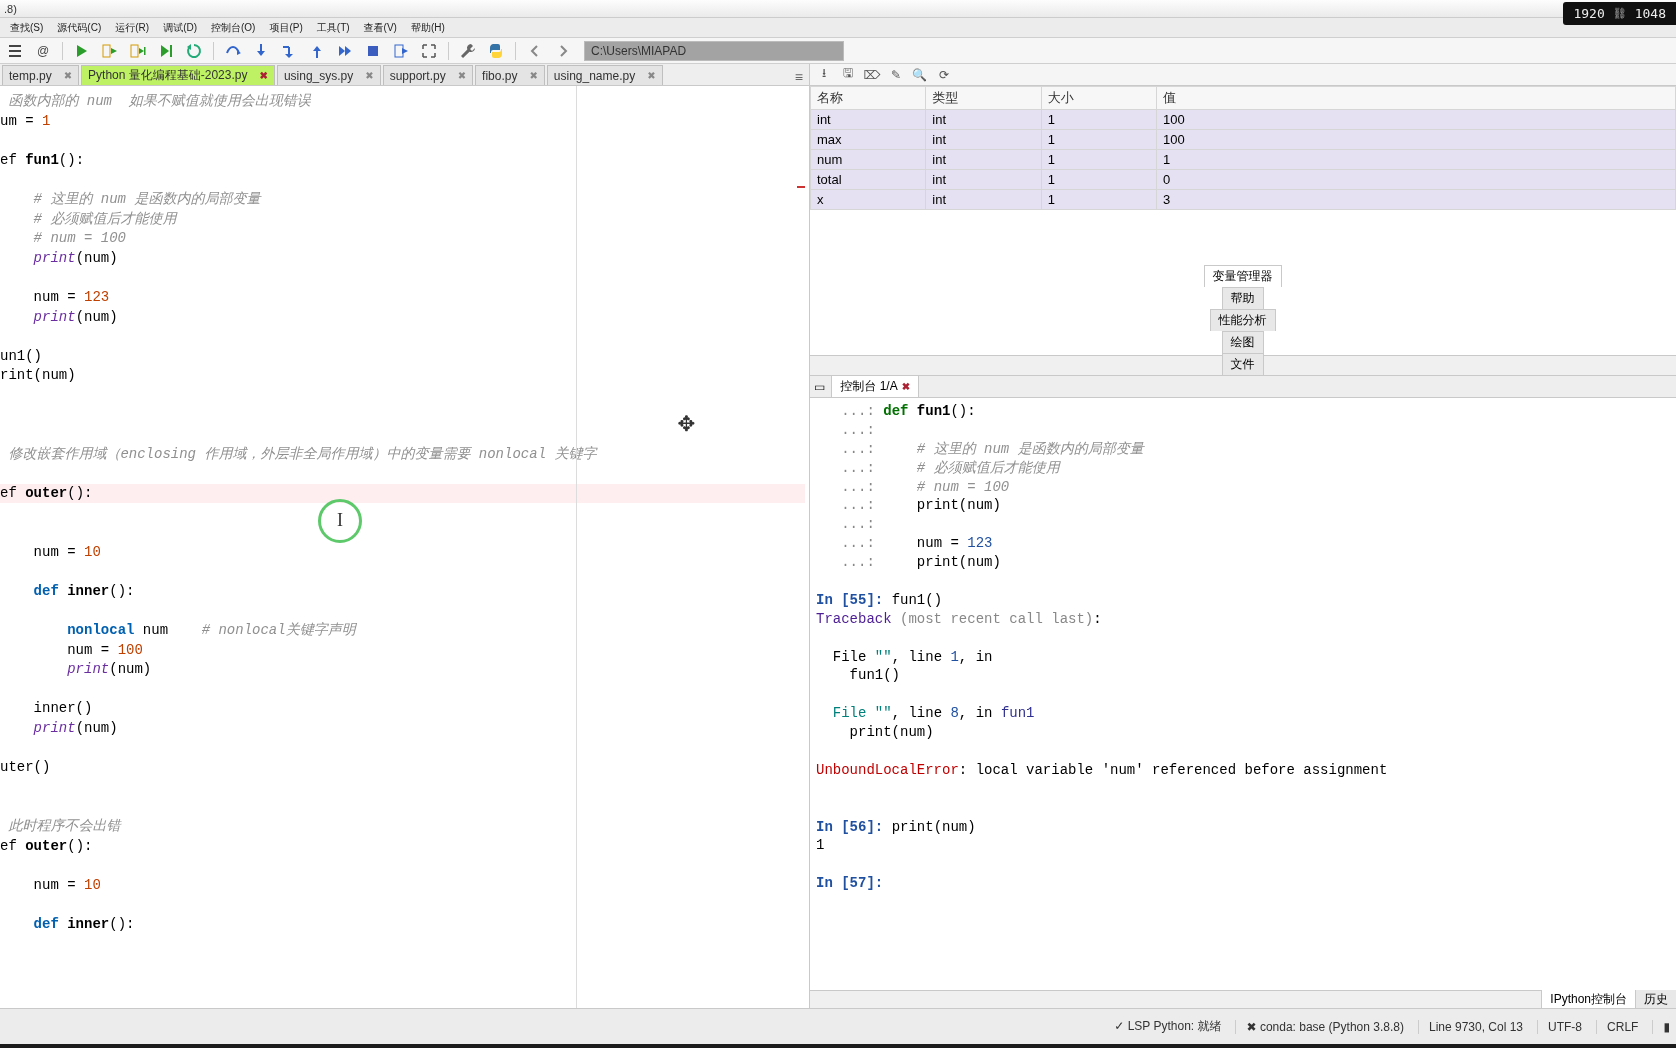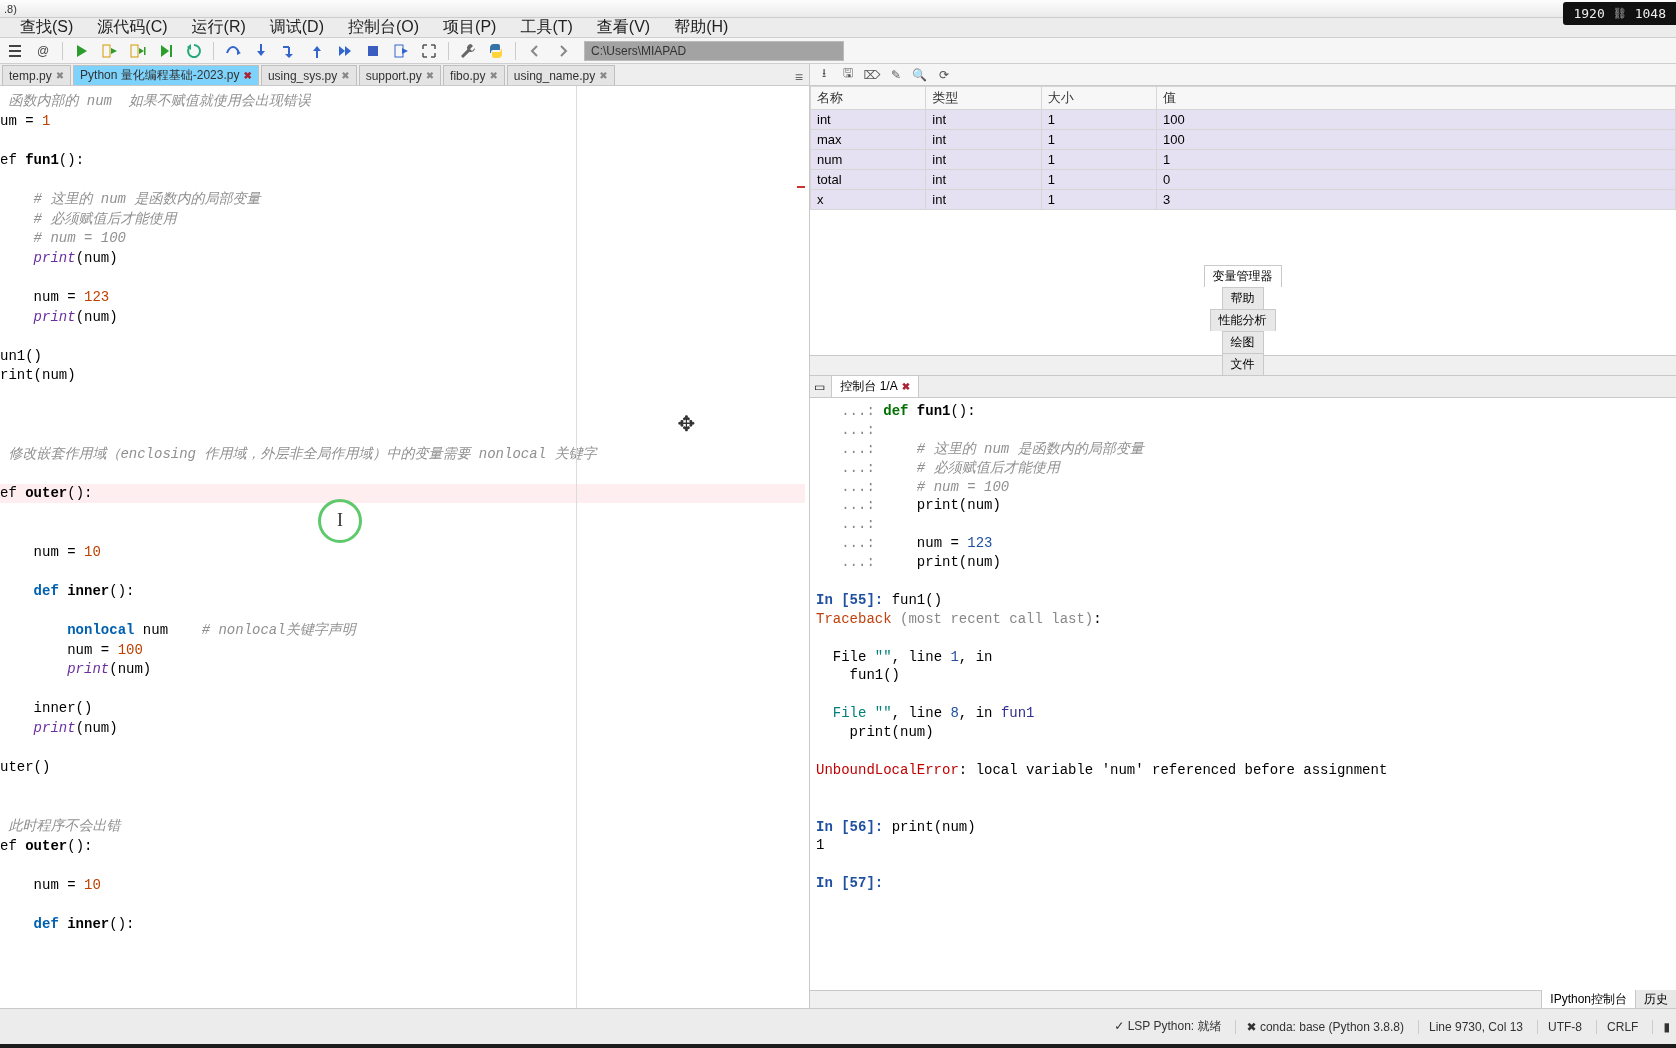--- a/index.html
+++ b/index.html
@@ -34,24 +34,23 @@
   height: 20px;
   background: #ececec;
   border-bottom: 1px solid #cfcfcf;
   display: flex;
   align-items: center;
   padding: 0 4px;
   gap: 2px;
 }
 .menubar .menu-item {
   padding: 2px 6px;
-  font-size: 16px;
+  font-size: 10px;
   color: #222;
   cursor: default;
-  margin-left: 10px;
 }
 
 .toolbar {
   height: 26px;
   background: #f6f6f6;
   border-bottom: 1px solid #cfcfcf;
   display: flex;
   align-items: center;
   padding: 0 4px;
   gap: 6px;
@@ -116,24 +115,24 @@
 .tab {
   display: flex;
   align-items: center;
   padding: 2px 6px;
   background: #e4e4e4;
   border: 1px solid #bfbfbf;
   border-bottom: none;
   margin-right: 2px;
   font-size: 12px;
   color: #333;
-  gap: 4px;
+  gap: 12px;
   height: 20px;
 }
-.tab.active { background: #7dd3fc; }
+.tab.active { background: #bef264; }
 .tab .x { font-size: 10px; color: #a23; font-weight: bold; }
 .tab .xgray { font-size: 10px; color: #888; }
 .tabs .ham { margin-left: auto; padding: 0 6px; font-size: 14px; color: #666; }
 
 .editor {
   flex: 1;
   overflow: hidden;
   font-family: Consolas, "Courier New", monospace;
   font-size: 14px;
   line-height: 1.4;
@@ -260,21 +259,21 @@
   padding: 4px 6px;
   background: #fff;
 }
 .console .pm { color: #888; }
 .console .cont { color: #888; }
 .console .inlbl { color: #2050a0; font-weight: bold;}
 .console .innum { color: #2050a0; font-weight: bold;}
 .console .kw { color: #007000; font-weight: bold;}
 .console .cmt { color: #909090; font-style: italic;}
 .console .num { color: #2050a0; }
-.console .tb { color: #c2410c; }
+.console .tb { color: #4c1d95; }
 .console .file { color: #00807a; }
 .console .mod { color: #0050a0; }
 .console .fncall { color: #303090; }
 .console .err { color: #c00000; }
 
 .console-bottom-tabs {
   height: 18px;
   display: flex;
   align-items: center;
   justify-content: flex-end;

